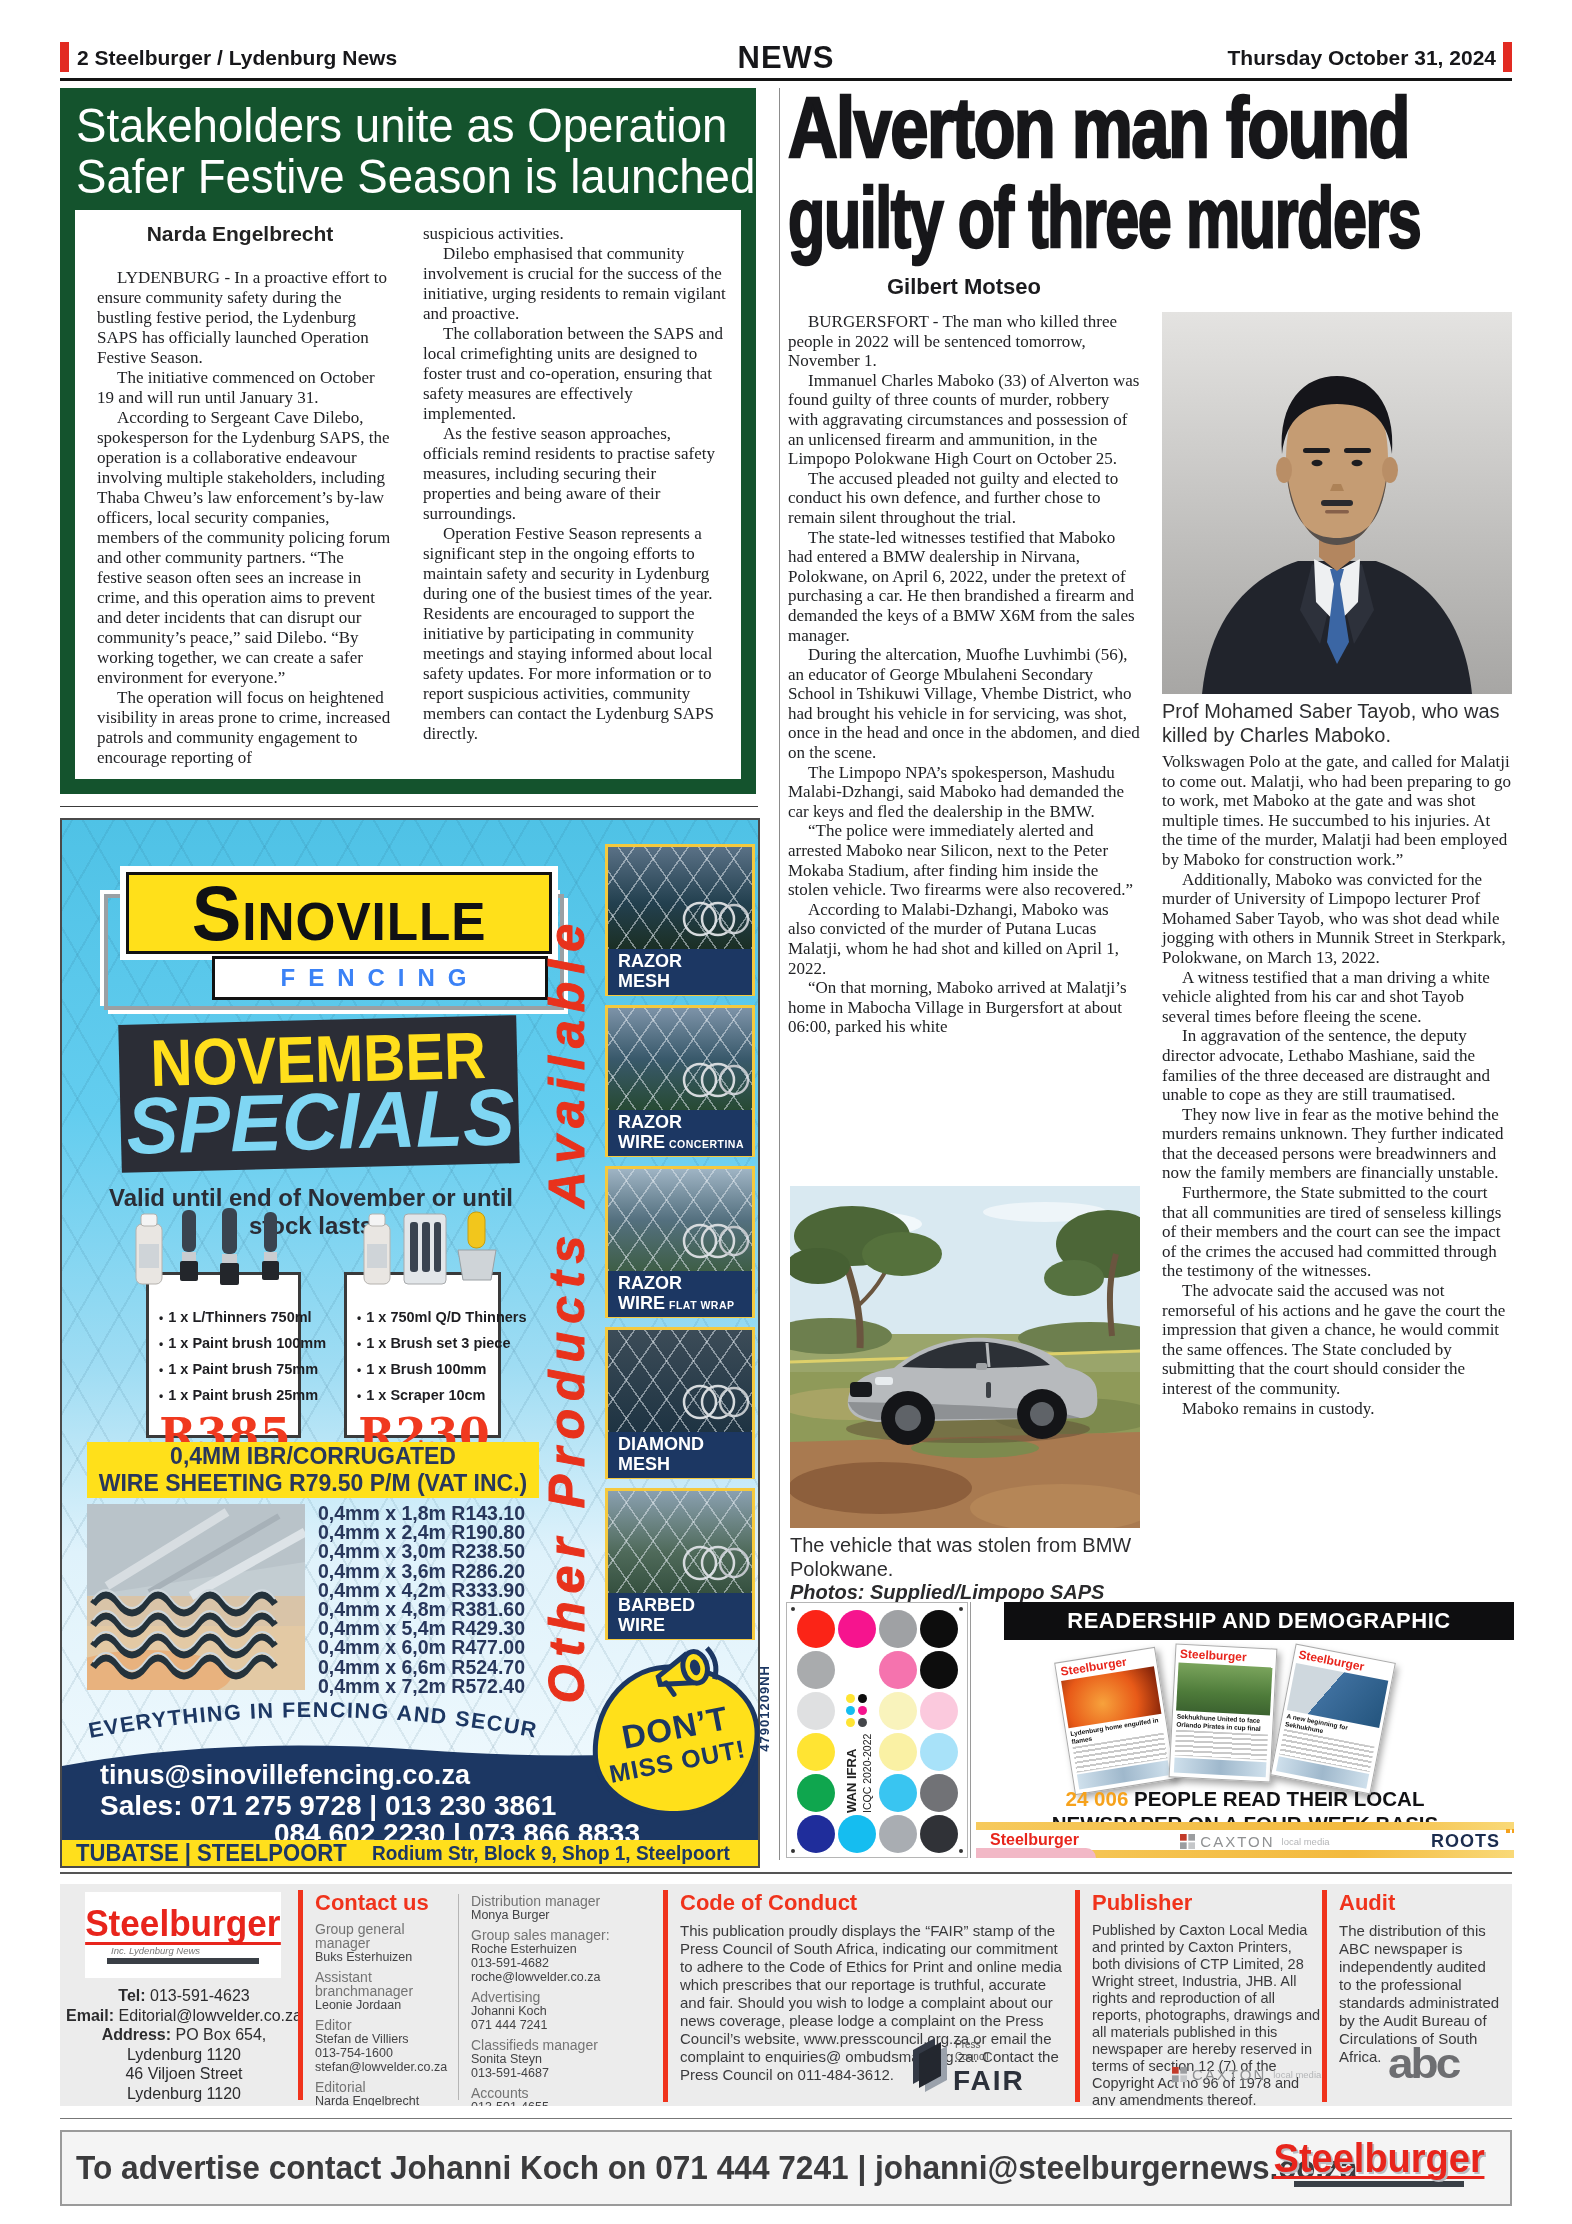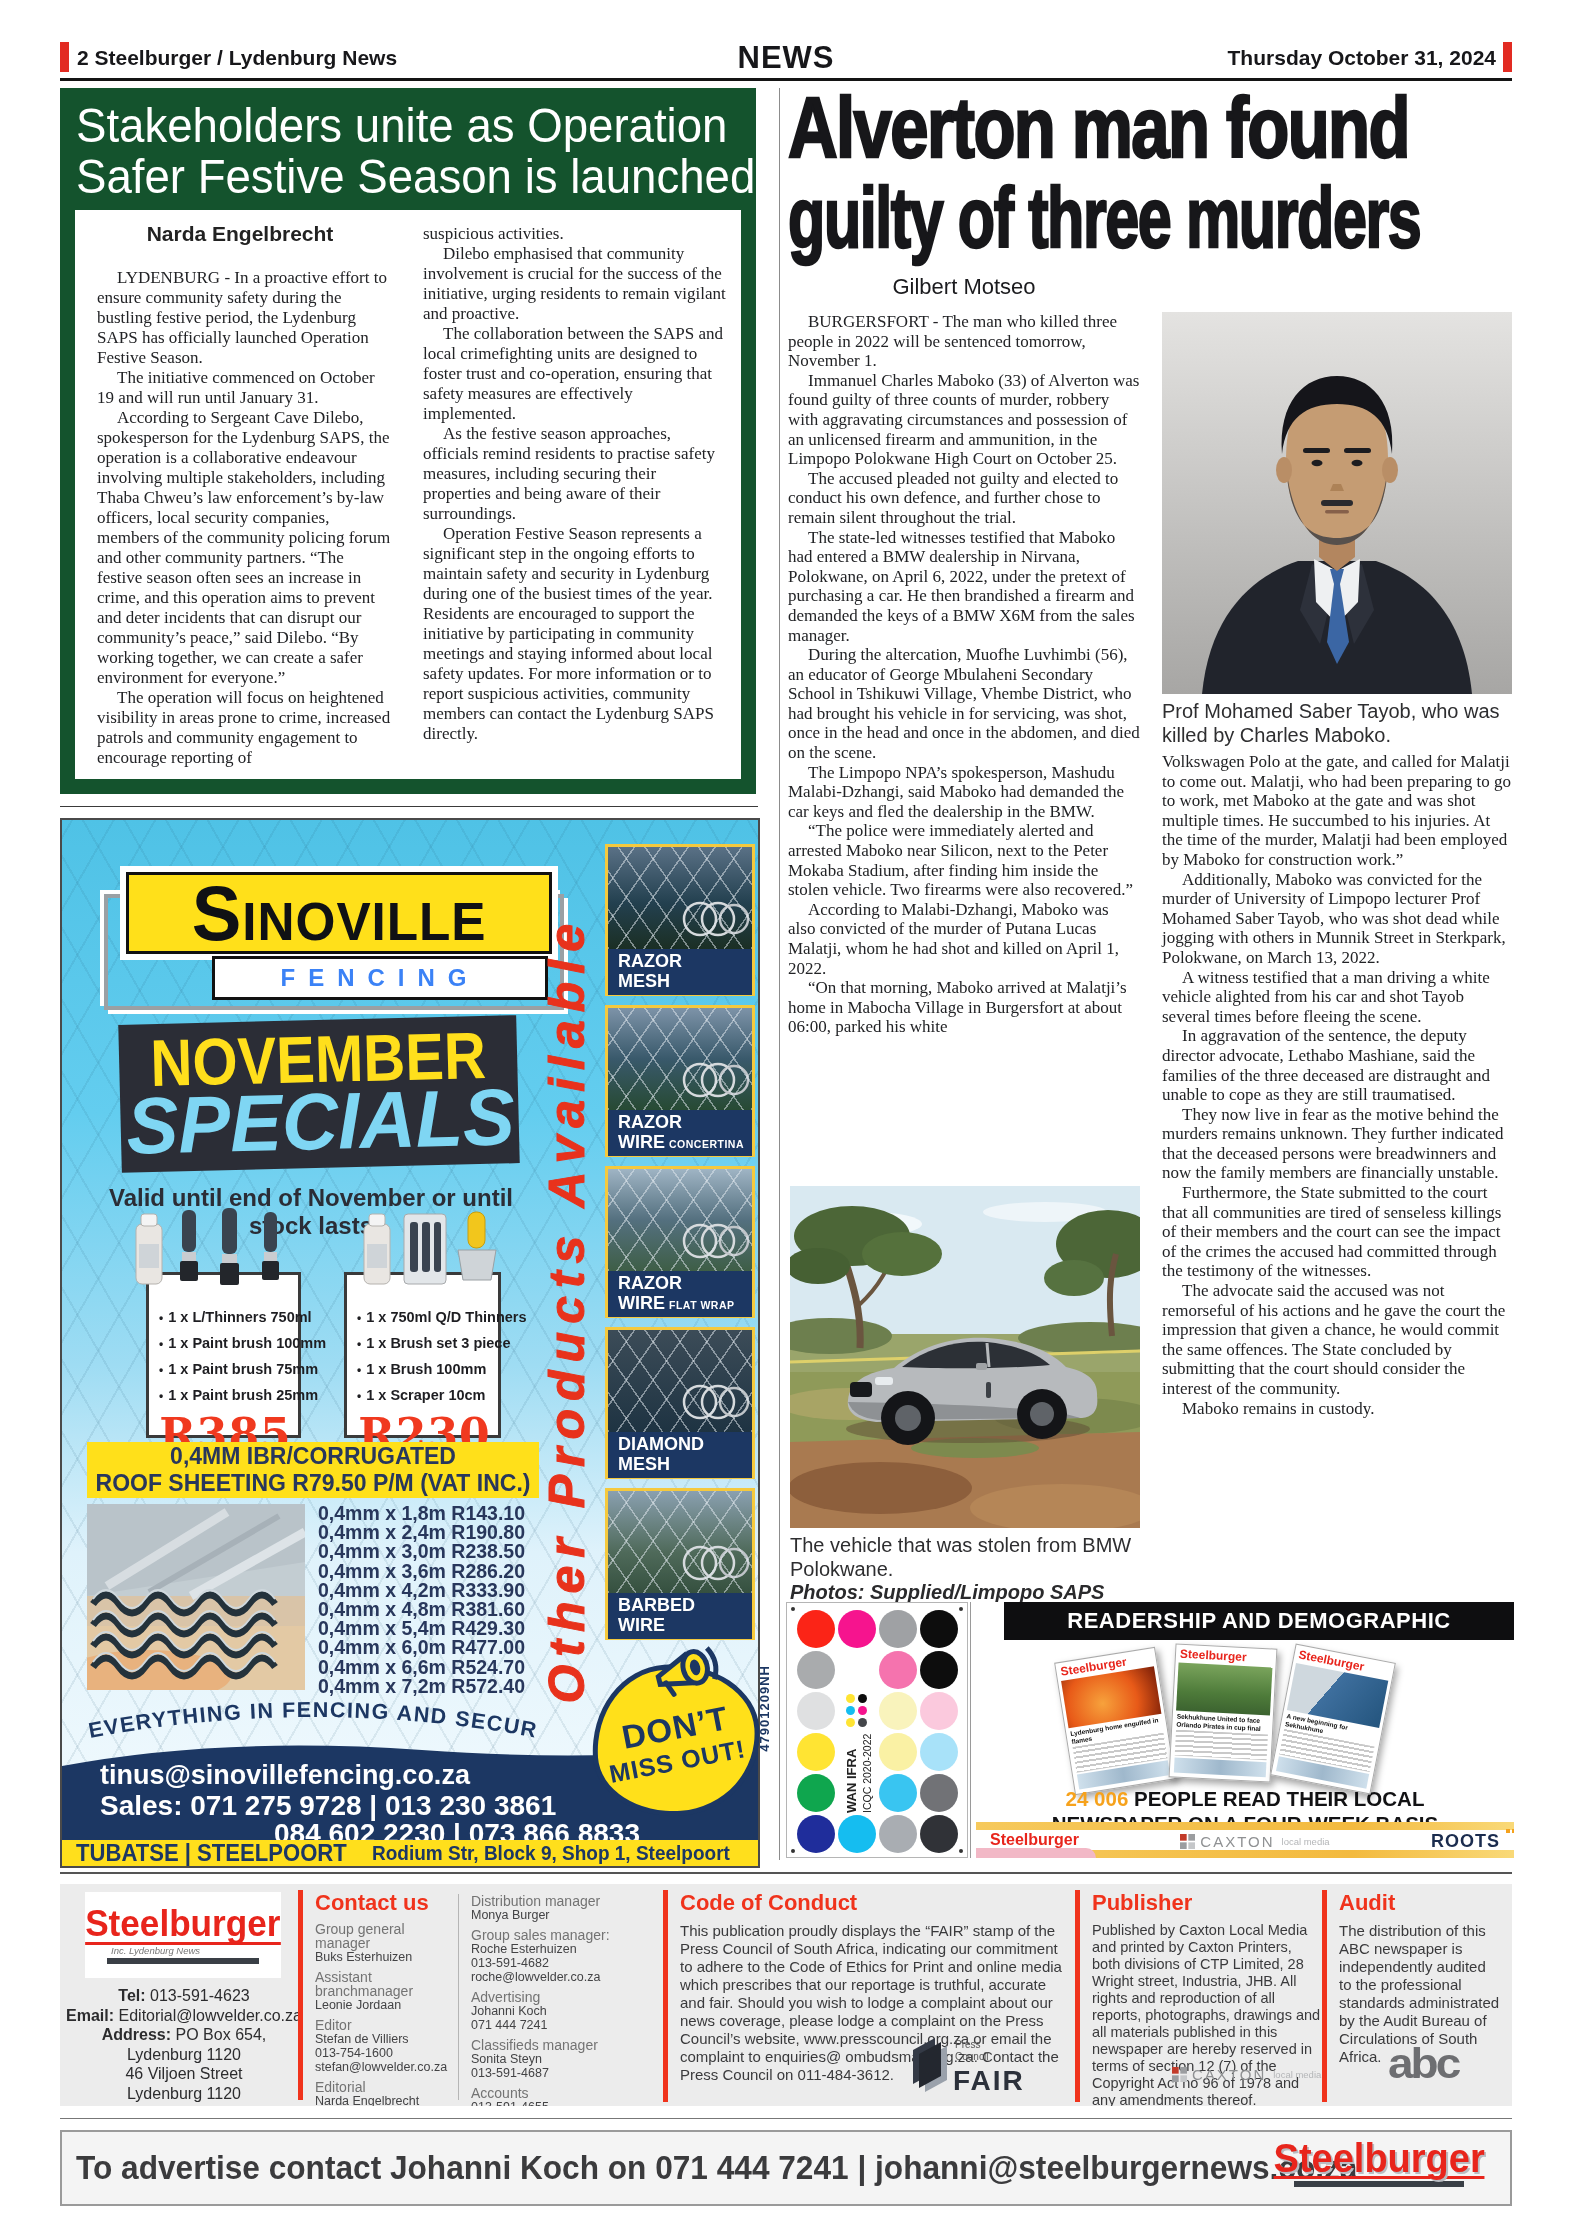--- a/index.html
+++ b/index.html
@@ -27,21 +27,21 @@
   .la-col2{position:absolute;left:348px;top:14px;width:304px;}
   p.body{font-family:"Liberation Serif",serif;font-size:17px;line-height:20px;color:#222326;text-indent:20px;margin:0;}
   p.body.noindent{text-indent:0;}
 
   
   .ra-hl{position:absolute;left:788px;top:82px;}
   .ra-hl div{font-size:86px;line-height:90px;font-weight:700;color:#17171a;-webkit-text-stroke:2.5px #17171a;
              letter-spacing:-2px;white-space:nowrap;display:block;transform-origin:left;}
   .ra-hl .l1{transform:scaleX(.8);}
   .ra-hl .l2{transform:scaleX(.71);}
-  .ra-byline{position:absolute;left:788px;top:274px;width:352px;text-align:center;font-weight:400;font-size:22px;color:#1b1b1e;}
+  .ra-byline{position:absolute;left:788px;top:274px;width:352px;text-align:center;font-weight:700;font-size:22px;color:#1b1b1e;}
   .ra-col1{position:absolute;left:788px;top:312px;width:352px;}
   .ra-col2{position:absolute;left:1162px;top:752px;width:350px;}
   .ra-col1 p.body,.ra-col2 p.body{line-height:19.6px;}
   .photo{position:absolute;overflow:hidden;background:#ddd;}
   .caption{position:absolute;font-size:20px;line-height:23.5px;color:#2e2e30;}
   .credit{font-weight:700;font-style:italic;color:#2a2a2c;}
 
   
   .ad{position:absolute;left:60px;top:818px;width:700px;height:1050px;border:2px solid #4a4a4a;box-sizing:border-box;
       background:linear-gradient(180deg,#4fc2e6 0%,#63cdef 28%,#9edcf3 52%,#dff2fb 70%,#f4fbfe 100%);}
@@ -369,21 +369,21 @@
         <li>1 x 750ml Q/D Thinners</li>
         <li>1 x Brush set 3 piece</li>
         <li>1 x Brush 100mm</li>
         <li>1 x Scraper 10cm</li>
       </ul>
       <div class="sv-price">R230</div>
     </div>
 
     <div class="sv-ibr">
       <div>0,4MM IBR/CORRUGATED</div>
-      <div>ROOF SHEETING R79.50 P/M (VAT INC.)</div>
+      <div>WIRE SHEETING R79.50 P/M (VAT INC.)</div>
     </div>
     <svg class="sv-roof" viewBox="0 0 218 186">
       <rect width="218" height="186" fill="#d9c4a8"></rect>
       <rect width="218" height="92" fill="#c3cdd2"></rect>
       <path d="M0,92 L218,58 L218,0 L0,0 Z" fill="#b9c3c9"></path>
       <path d="M20,82 L140,8" stroke="#d7dde1" stroke-width="9"></path>
       <path d="M62,88 L192,12" stroke="#a7b1b8" stroke-width="6"></path>
       <path d="M104,92 L218,28" stroke="#dde3e7" stroke-width="9"></path>
       <rect y="122" width="218" height="64" fill="#e3c9a4"></rect>
       <ellipse cx="60" cy="172" rx="84" ry="26" fill="#e8b27e"></ellipse>

